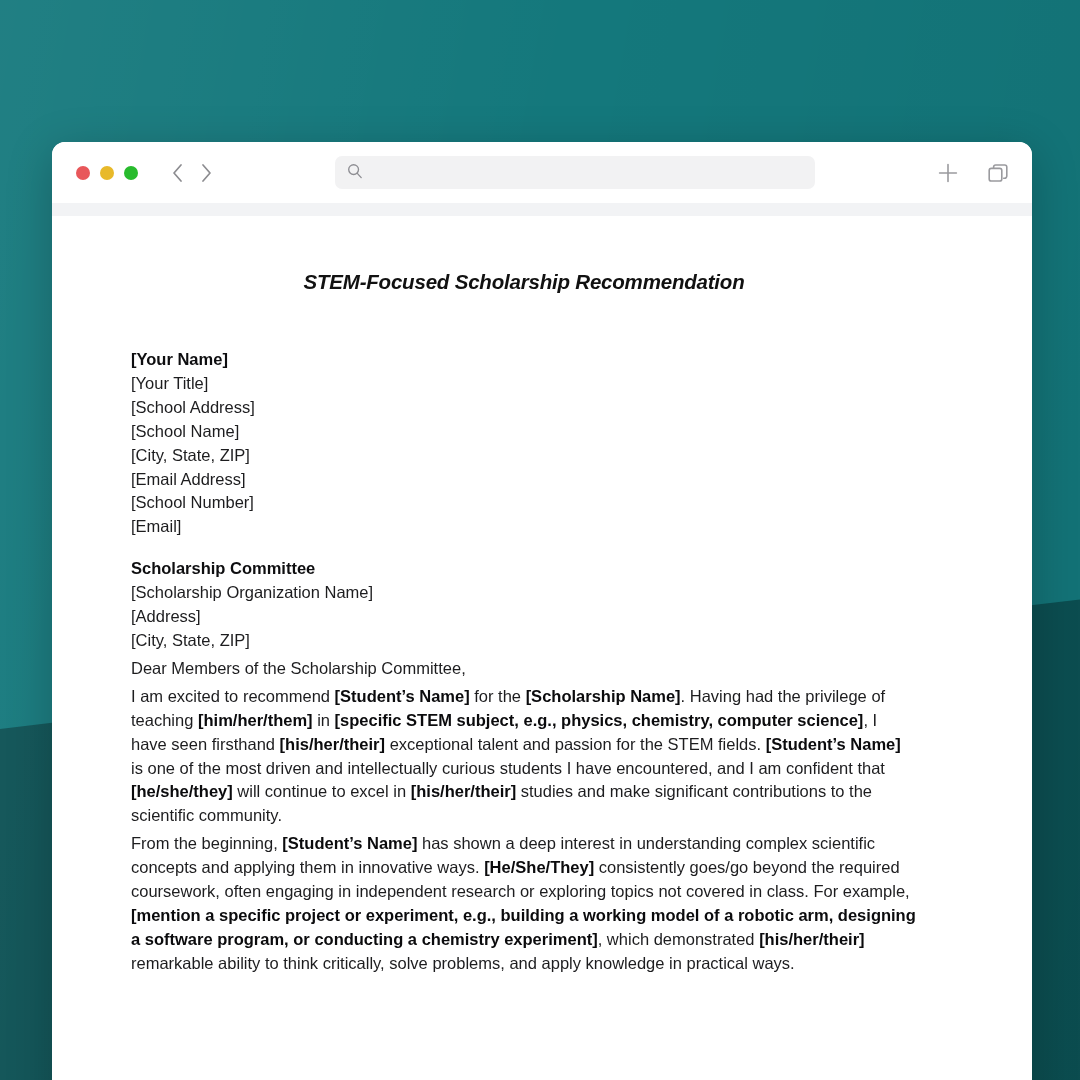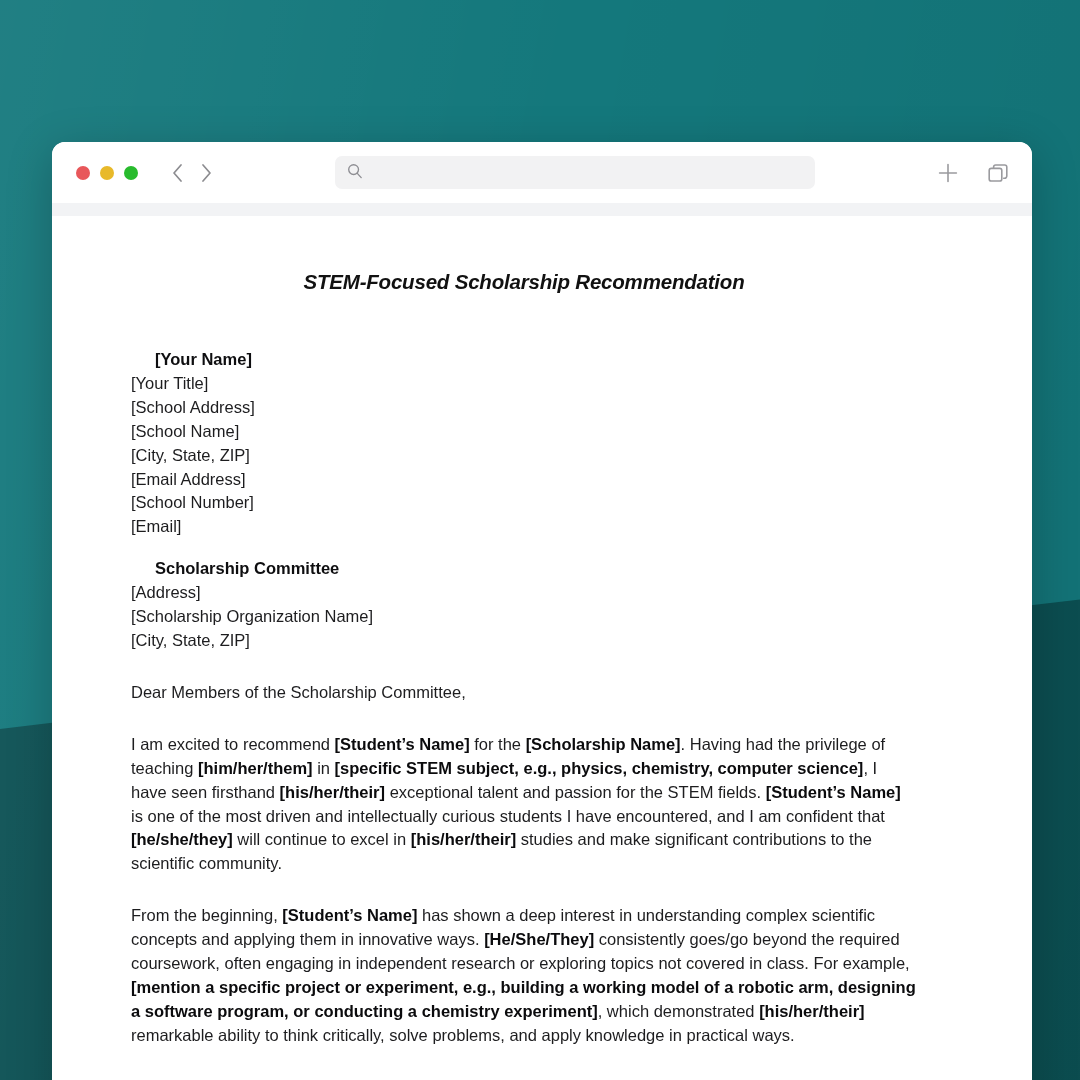--- a/index.html
+++ b/index.html
@@ -151,29 +151,29 @@
     color: #111111;
     letter-spacing: -0.2px;
     margin-bottom: 54px;
   }
 
   .addr-block {
     font-size: 16.5px;
     line-height: 23.9px;
     color: #1d1d1f;
   }
-  .addr-block .lead { font-weight: bold; color: #0e0e10; margin-left: 24px; }
+  .addr-block .lead { font-weight: bold; color: #0e0e10; }
 
   .block-gap { height: 18px; }
 
   .body-p {
     font-size: 16.5px;
     line-height: 23.9px;
     color: #1d1d1f;
-    margin-top: 28px;
+    margin-top: 4px;
     text-align: left;
   }
   .body-p b { font-weight: bold; color: #0b0b0d; }
   .salutation { }
 </style>
 </head>
 <body>
 
 <div id="bg-layer">
   <div class="bg-dark-wedge"></div>
@@ -245,22 +245,22 @@
         <div>[City, State, ZIP]</div>
         <div>[Email Address]</div>
         <div>[School Number]</div>
         <div>[Email]</div>
       </div>
 
       <div class="block-gap"></div>
 
       <div class="addr-block">
         <div class="lead">Scholarship Committee</div>
+        <div>[Scholarship Organization Name]</div>
         <div>[Address]</div>
-        <div>[Scholarship Organization Name]</div>
         <div>[City, State, ZIP]</div>
       </div>
 
       <p class="body-p salutation">Dear Members of the Scholarship Committee,</p>
 
       <p class="body-p">I am excited to recommend <b>[Student’s Name]</b> for the <b>[Scholarship Name]</b>. Having had the privilege of teaching <b>[him/her/them]</b> in <b>[specific STEM subject, e.g., physics, chemistry, computer science]</b>, I have seen firsthand <b>[his/her/their]</b> exceptional talent and passion for the STEM fields. <b>[Student’s Name]</b> is one of the most driven and intellectually curious students I have encountered, and I am confident that <b>[he/she/they]</b> will continue to excel in <b>[his/her/their]</b> studies and make significant contributions to the scientific community.</p>
 
       <p class="body-p">From the beginning, <b>[Student’s Name]</b> has shown a deep interest in understanding complex scientific concepts and applying them in innovative ways. <b>[He/She/They]</b> consistently goes/go beyond the required coursework, often engaging in independent research or exploring topics not covered in class. For example, <b>[mention a specific project or experiment, e.g., building a working model of a robotic arm, designing a software program, or conducting a chemistry experiment]</b>, which demonstrated <b>[his/her/their]</b> remarkable ability to think critically, solve problems, and apply knowledge in practical ways.</p>
 
     </div>

